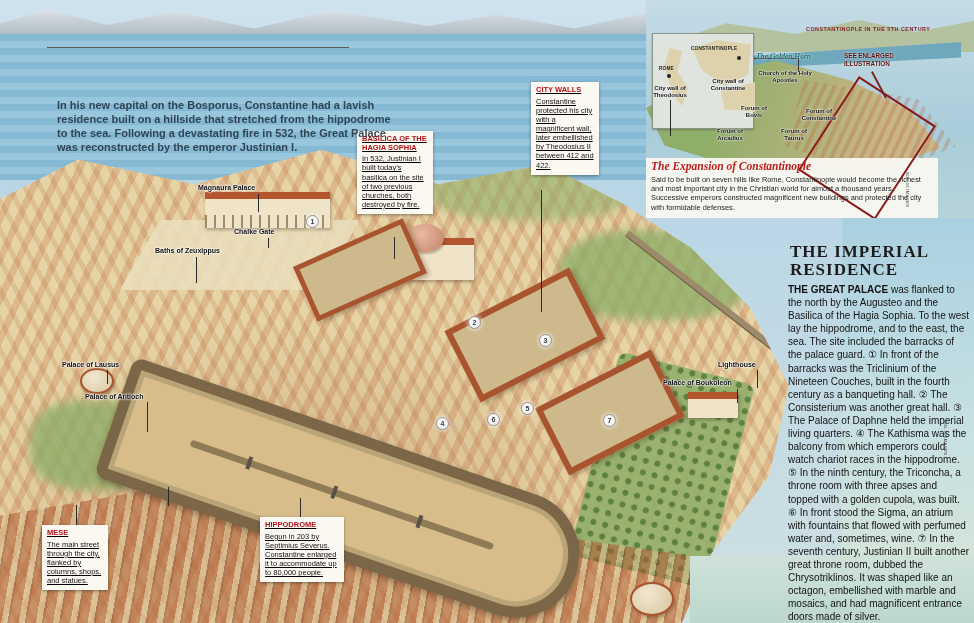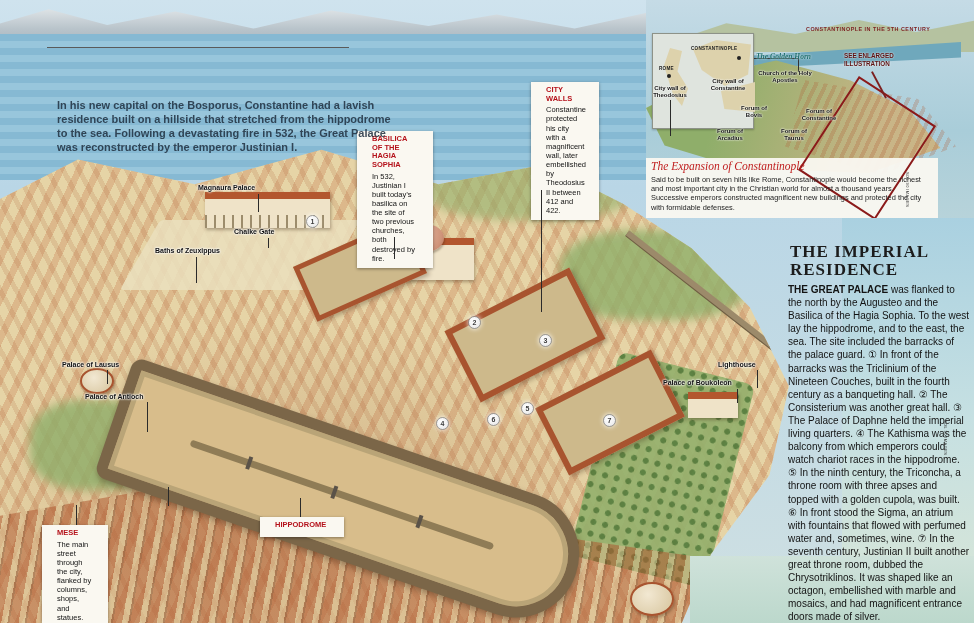--- a/index.html
+++ b/index.html
@@ -59,21 +59,21 @@
     box-shadow:inset 0 0 0 5px #b9a477,2px 3px 6px rgba(60,40,20,.4);}
   .spina{position:absolute;left:70px;top:49px;width:320px;height:7px;background:#8f7c56;border-radius:4px;}
   .obelisk{position:absolute;top:-3px;width:4px;height:13px;background:#5a5248;}
   .ob1{left:60px;} .ob2{left:150px;} .ob3{left:240px;}
 
   
   .hdr-rule{position:absolute;left:47px;top:47px;width:302px;height:1px;background:#5a5a5a;}
   .page-title{position:absolute;left:46px;top:52px;font-size:30px;letter-spacing:1px;color:#3a3c3e;font-weight:400;}
   .intro{position:absolute;left:49px;top:91px;width:345px;font-size:11px;line-height:1.27;color:#203040;font-weight:bold;opacity:.85;}
 
-  .co{position:absolute;background:#faf8f1;box-shadow:0 1px 3px rgba(0,0,0,.4);padding:4px 15px 5px;}
+  .co{position:absolute;background:#faf8f1;box-shadow:0 1px 3px rgba(0,0,0,.4);padding:4px 5px 5px;text-decoration:underline;}
   .co h4{margin:0 0 2px;font-size:7.5px;line-height:1.15;color:#b5121b;}
   .co p{margin:0;font-size:7.5px;line-height:1.22;color:#141414;}
   .co-hagia{left:357px;top:131px;width:76px;}
   .co-walls{left:531px;top:82px;width:68px;}
   .co-mese{left:42px;top:525px;width:66px;}
   .co-augusteo{left:128px;top:506px;width:82px;}
   .co-hippodrome{left:260px;top:517px;width:84px;}
 
   .ldr{position:absolute;width:1px;background:#2a2a2a;}
   .ml{position:absolute;font-size:7px;font-weight:bold;color:#101010;white-space:nowrap;
@@ -105,21 +105,21 @@
   .loc-anatolia{left:68px;top:48px;width:34px;height:30px;clip-path:polygon(0 30%,100% 0,100% 100%,10% 90%);}
   .loc-dot{position:absolute;width:4px;height:4px;border-radius:50%;background:#222;}
   .loc-lbl{position:absolute;font-size:4.6px;font-weight:bold;color:#222;letter-spacing:.3px;}
   .in-caption{position:absolute;left:160px;top:26px;font-size:5.4px;font-weight:bold;letter-spacing:.5px;color:#7c1f1f;}
   .in-lbl{position:absolute;font-size:6px;font-weight:bold;color:#151515;line-height:1.12;text-align:center;
     text-shadow:0 0 2px #fff,0 0 2px #fff;}
   .in-golden{position:absolute;left:110px;top:52px;font-family:"Liberation Serif",serif;font-style:italic;font-weight:bold;font-size:7.5px;color:#1f6f6f;text-shadow:0 0 2px #fff;}
   .in-see{position:absolute;left:198px;top:52px;width:74px;font-size:6.3px;font-weight:bold;color:#5d1010;line-height:1.2;text-shadow:0 0 2px #fff;}
   .in-see-ldr{position:absolute;left:232px;top:70px;width:1.5px;height:30px;background:#7c1f1f;transform:rotate(-28deg);}
   .in-strip{position:absolute;left:0;top:158px;width:292px;height:60px;background:rgba(250,248,241,.95);}
-  .in-exp-title{position:absolute;left:5px;top:160px;font-family:"Liberation Serif",serif;font-style:italic;font-weight:normal;font-size:11.5px;color:#bf1d1d;}
+  .in-exp-title{position:absolute;left:5px;top:160px;font-family:"Liberation Serif",serif;font-style:italic;font-weight:bold;font-size:11.5px;color:#bf1d1d;}
   .in-exp-body{position:absolute;left:5px;top:175px;width:280px;font-size:7.4px;line-height:1.24;color:#222;}
   .loc-leader-h{position:absolute;left:108px;top:58px;width:44px;height:1px;background:#333;}
   .loc-leader-v{position:absolute;left:152px;top:58px;width:1px;height:14px;background:#333;}
 
   
   .sb-title{position:absolute;left:790px;top:243px;width:160px;font-family:"Liberation Serif",serif;
     font-size:17px;line-height:1.08;letter-spacing:1px;color:#1c1c1c;}
   .sb-body{position:absolute;left:788px;top:283px;width:182px;font-size:10px;line-height:1.31;color:#131313;}
   .sb-lead{font-weight:bold;}
   .vcred{position:absolute;font-size:4px;color:#333;letter-spacing:.4px;transform:rotate(90deg);transform-origin:left top;white-space:nowrap;}
@@ -206,20 +206,21 @@
   <div class="co co-mese">
     <h4>MESE</h4>
     <p>The main street through the city, flanked by columns, shops, and statues.</p>
   </div>
   <div class="ldr" style="left:76px;top:505px;height:20px;"></div>
 
   <div class="ldr" style="left:168px;top:487px;height:19px;"></div>
 
   <div class="co co-hippodrome">
     <h4>HIPPODROME</h4>
+    <p>Begun in 203 by Septimius Severus. Constantine enlarged it to accommodate up to 80,000 people.</p>
   </div>
   <div class="ldr" style="left:300px;top:498px;height:19px;"></div>
 
   <div class="hdr-rule"></div>
   <p class="intro" style="margin:8px;">In his new capital on the Bosporus, Constantine had a lavish residence built on a hillside that stretched from the hippodrome to the sea. Following a devastating fire in 532, the Great Palace was reconstructed by the emperor Justinian I.</p>
 
   <div id="inset">
     <div class="in-shore"></div>
     <div class="in-horn"></div>
     <div class="in-peninsula"></div>

